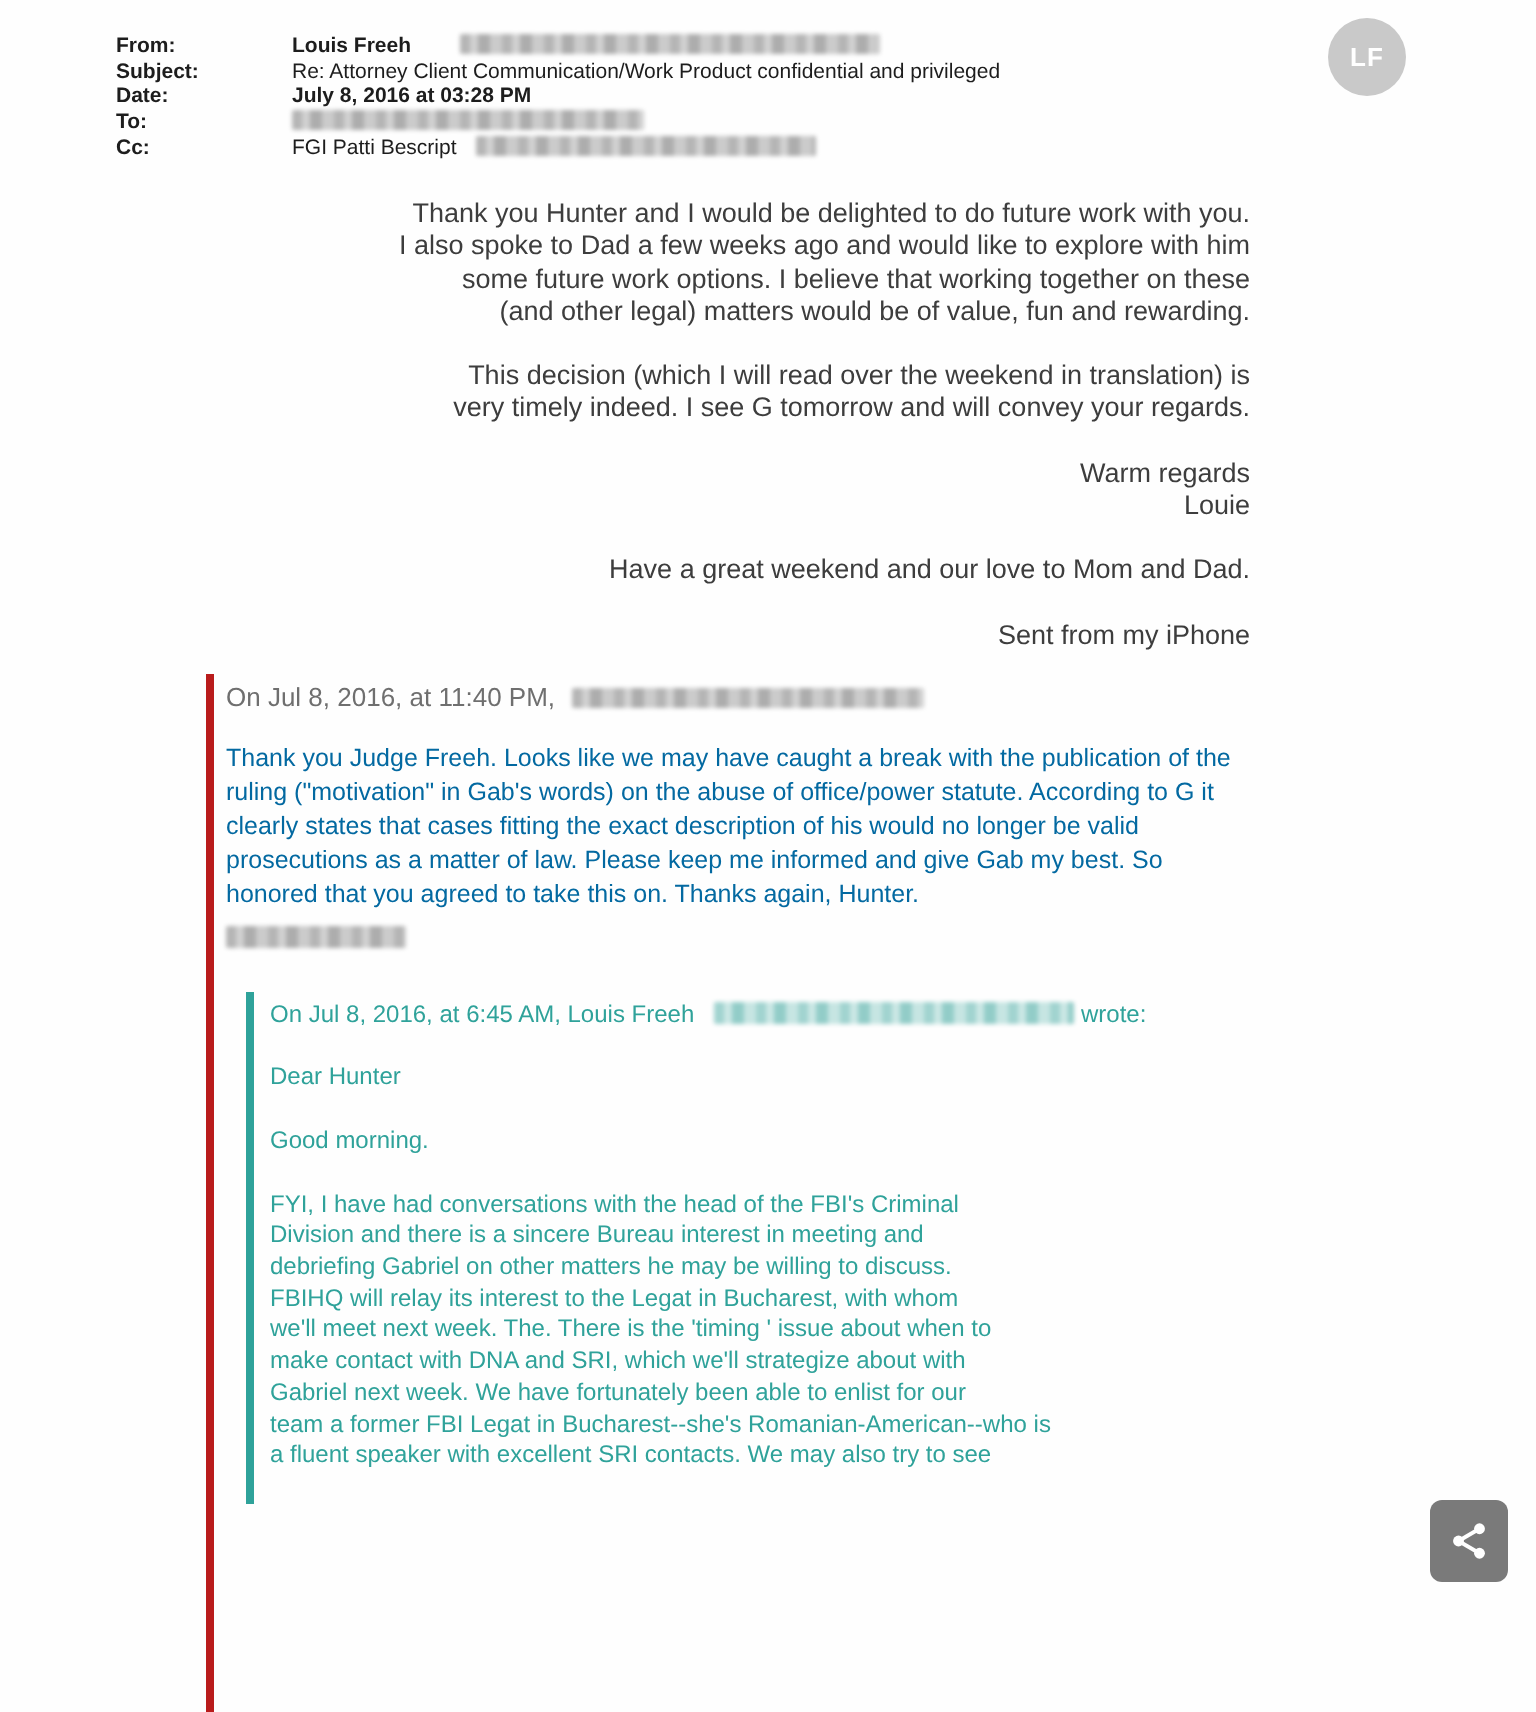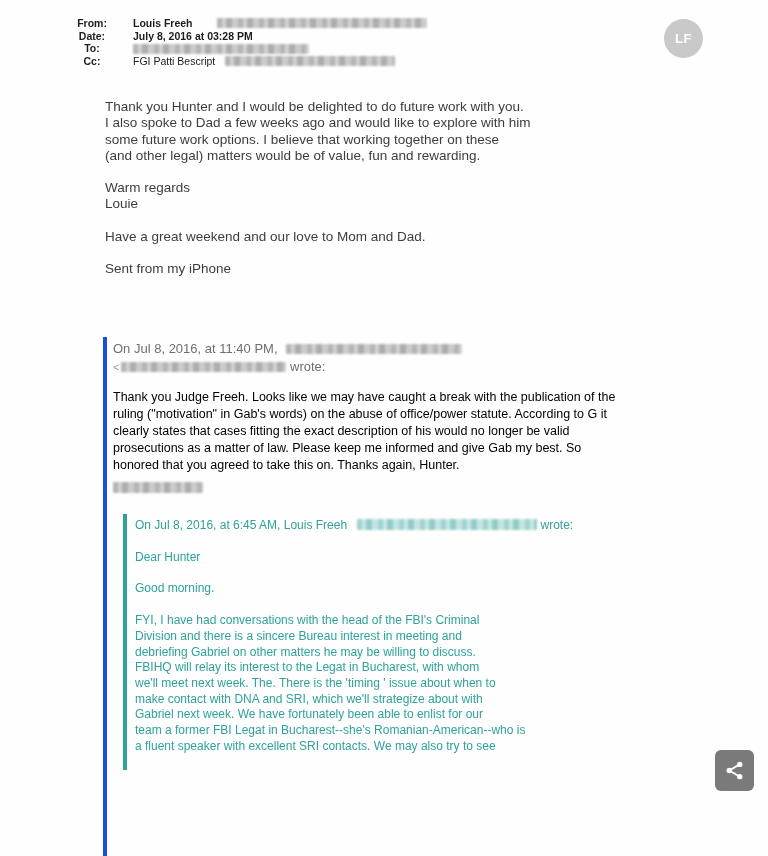--- a/index.html
+++ b/index.html
@@ -3,54 +3,54 @@
 <meta charset="utf-8">
 <style>
   * { margin:0; padding:0; box-sizing:border-box; }
   html,body { width:768px; height:856px; }
   body { font-family:"Liberation Sans","DejaVu Sans",sans-serif; background:#ffffff; }
   .page { position:relative; width:768px; height:856px; background:#fefefe; overflow:hidden; }
 
   
   .email-header { position:absolute; left:58px; top:17px; font-size:10.5px; line-height:12.7px; color:#1d1d1d; }
   .hrow { display:flex; }
-  .hlabel { display:inline-block; width:68px; text-align:center; font-weight:bold; flex:0 0 68px; }
-  .hval { margin-left:7px; white-space:nowrap; display:flex; align-items:center; }
+  .hlabel { display:inline-block; width:68px; text-align:left; font-weight:bold; flex:0 0 68px; }
+  .hval { margin-left:20px; white-space:nowrap; display:flex; }
   .hval.bold { font-weight:bold; }
 
   
   .redact {
     display:inline-block; height:10px; border-radius:1px; vertical-align:-1px;
     background:
       repeating-linear-gradient(90deg, rgba(0,0,0,0.16) 0 5px, rgba(0,0,0,0.03) 5px 9px, rgba(0,0,0,0.20) 9px 15px, rgba(0,0,0,0.06) 15px 21px),
       #d8d8d8;
     filter: blur(1.1px);
   }
   .redact-teal {
     background:
       repeating-linear-gradient(90deg, rgba(32,150,142,0.30) 0 5px, rgba(32,150,142,0.08) 5px 9px, rgba(32,150,142,0.38) 9px 15px, rgba(32,150,142,0.10) 15px 21px),
       #d9eeec;
   }
 
   
-  .avatar { position:absolute; left:664px; top:19px; width:39px; height:39px; border-radius:50%;
+  .avatar { position:absolute; left:664px; top:9px; width:39px; height:39px; border-radius:50%;
             background:#c9c9c9; color:#ffffff; font-size:13px; font-weight:bold;
             display:flex; align-items:center; justify-content:center; letter-spacing:0.5px; }
 
   
   .email-body { position:absolute; left:105px; top:99px; width:520px;
                 font-size:13.5px; line-height:16.3px; color:#3d3d3d; }
-  .email-body p { white-space:pre-line; margin-bottom:16px; }
+  .email-body p { white-space:pre-line; margin-bottom:16px;text-align:right; }
 
   
   .quote1 { position:absolute; left:103px; top:337px; width:640px; height:519px;
-            border-left:4px solid #1d4ed8; padding:3px 0 0 6px; }
+            border-left:4px solid #b91c1c; padding:3px 0 0 6px; }
   .q1-attr { font-size:13px; line-height:17.5px; color:#6f6f6f; }
   .q1-attr .lt { color:#9a9a9a; font-size:11px; }
-  .q1-body { white-space:pre-line; font-size:12.5px; line-height:17px; color:#000000; margin-top:13px; width:615px; }
+  .q1-body { white-space:pre-line; font-size:12.5px; line-height:17px; color:#0369a1; margin-top:13px; width:615px; }
   .q1-sig { font-size:12.5px; color:#4c4c4c; margin-top:10px; }
   .q1-redline { margin-top:4px; }
 
   
   .quote2 { margin-top:18px; margin-left:10px; border-left:4px solid #2fa29a; padding:4px 0 16px 8px;
             color:#2fa29a; font-size:12px; line-height:15.7px; }
   .q2-attr { white-space:nowrap; }
   .quote2 p { white-space:pre-line; margin-top:16px; width:480px; }
 
   
@@ -65,20 +65,24 @@
 
   <div class="email-header">
     <div class="hrow">
       <span class="hlabel">From:</span>
       <span class="hval bold">
           <span>Louis Freeh</span>
           <span class="redact" style="width:210px; margin-left:24px;"></span>
         </span>
     </div>
     <div class="hrow">
+      <span class="hlabel">Subject:</span>
+      <span class="hval">Re: Attorney Client Communication/Work Product confidential and privileged</span>
+    </div>
+    <div class="hrow">
       <span class="hlabel">Date:</span>
       <span class="hval bold">July 8, 2016 at 03:28 PM</span>
     </div>
     <div class="hrow">
       <span class="hlabel">To:</span>
       <span class="hval">
           <span class="redact" style="width:176px;"></span>
         </span>
     </div>
     <div class="hrow">
@@ -90,30 +94,31 @@
     </div>
   </div>
 
   <div class="avatar">LF</div>
 
   <div class="email-body">
     <p>Thank you Hunter and I would be delighted to do future work with you.
 I also spoke to Dad a few weeks ago and would like to explore with him
 some future work options. I believe that working together on these
 (and other legal) matters would be of value, fun and rewarding.</p>
+    <p>This decision (which I will read over the weekend in translation) is
+very timely indeed. I see G tomorrow and will convey your regards.</p>
     <p>Warm regards
 Louie</p>
     <p>Have a great weekend and our love to Mom and Dad.</p>
     <p>Sent from my iPhone</p>
   </div>
 
   <div class="quote1">
     <div class="q1-attr">
       <div><span>On Jul 8, 2016, at 11:40 PM,</span><span class="redact" style="width:176px; margin-left:8px;"></span></div>
-      <div><span class="lt">&lt;</span><span class="redact" style="width:165px; margin-left:2px;"></span> <span>wrote:</span></div>
     </div>
     <p class="q1-body">Thank you Judge Freeh. Looks like we may have caught a break with the publication of the
 ruling ("motivation" in Gab's words) on the abuse of office/power statute. According to G it
 clearly states that cases fitting the exact description of his would no longer be valid
 prosecutions as a matter of law. Please keep me informed and give Gab my best. So
 honored that you agreed to take this on. Thanks again, Hunter.</p>
     <div class="q1-redline"><span class="redact" style="width:90px; height:11px;"></span></div>
 
     <div class="quote2">
       <div class="q2-attr">

